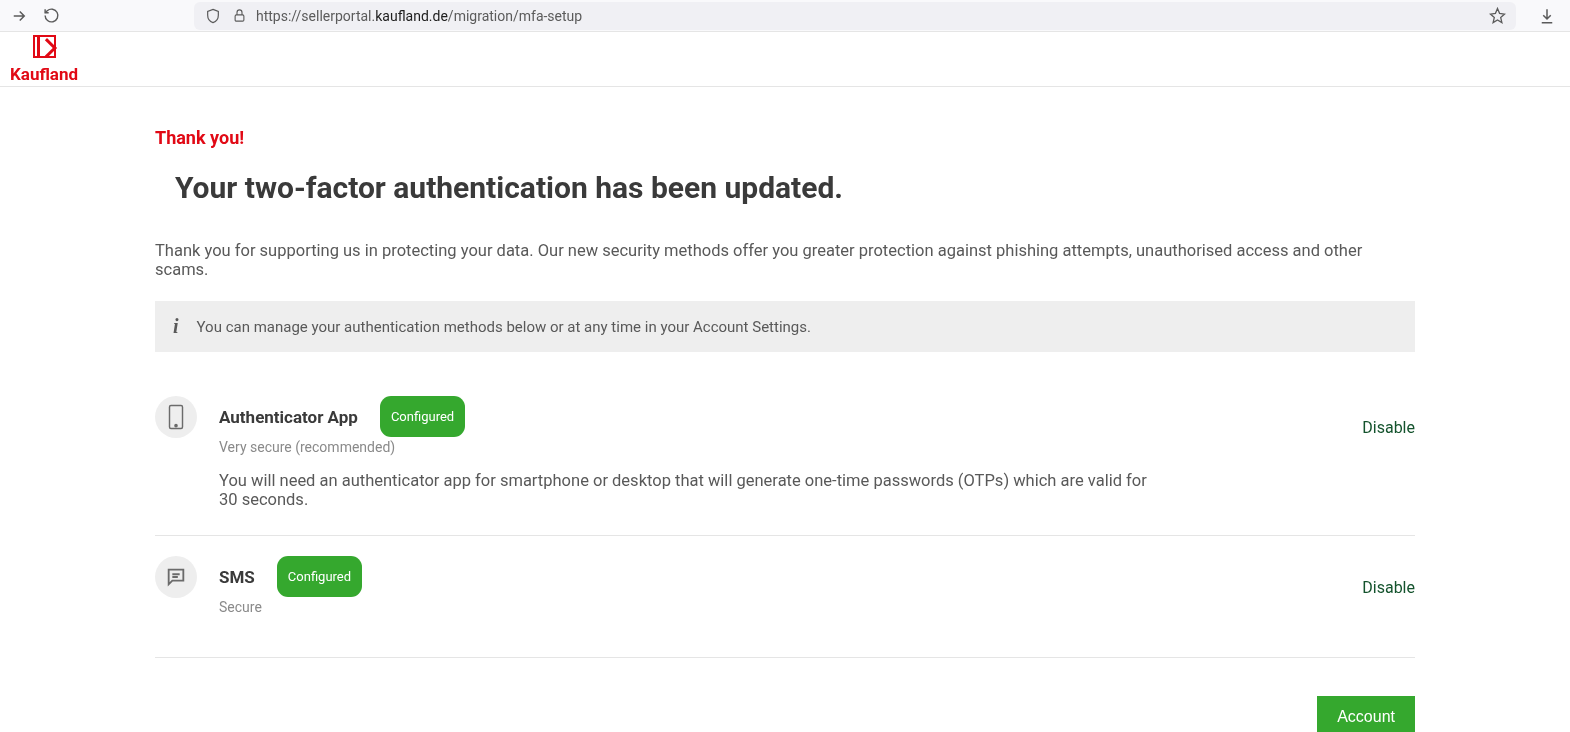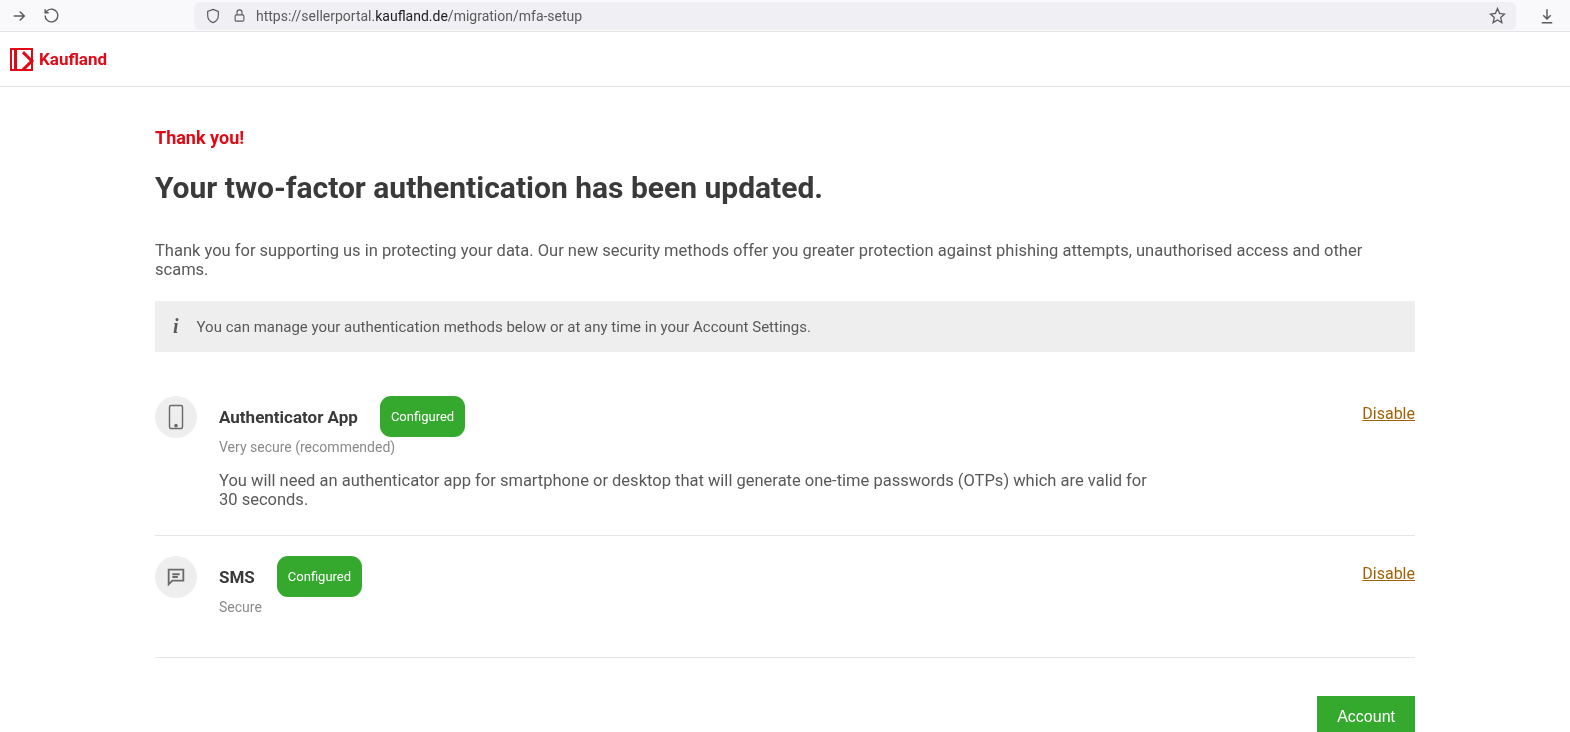--- a/index.html
+++ b/index.html
@@ -45,21 +45,21 @@
     
     .site-header {
       height: 55px;
       border-bottom: 1px solid #e5e5e5;
       display: flex;
       align-items: center;
       padding-left: 10px;
     }
     .logo {
       display: flex; align-items: center; gap: 6px;
-      font-weight: 700; color: #e10915; font-size: 17px;
+      font-weight: 700; color: #e10915; font-size: 17px; flex-direction: column;
     }
     .logo-mark {
       width: 23px; height: 23px;
       border: 2px solid #e10915;
       position: relative;
     }
     .logo-mark::before, .logo-mark::after {
       content: ""; position: absolute; background: #e10915;
     }
     .logo-mark::before { width: 3px; height: 100%; left: 2px; top: 0; }
@@ -79,20 +79,21 @@
       color: #e10915;
       font-weight: 700;
       font-size: 18px;
       margin-bottom: 22px;
     }
     .headline {
       font-size: 30px;
       font-weight: 700;
       color: #3a3a3a;
       margin-bottom: 36px;
+      margin-left: 20px;
     }
     .desc {
       font-size: 16.5px;
       color: #595959;
       margin-bottom: 22px;
     }
     .info-box {
       background: #eeeeee;
       padding: 14px 18px;
       display: flex;
@@ -132,23 +133,23 @@
       background: #35a82e; color: #fff;
       font-size: 13px; padding: 13px 11px; border-radius: 11px;
     }
     .method-sub {
       font-size: 14px; color: #8a8a8a; margin-bottom: 16px;
     }
     .method-desc {
       font-size: 16.5px; color: #595959; max-width: 930px;
     }
     .disable-link {
-      position: absolute; right: 0; top: 28px;
-      color: #a16207; font-size: 16px;
-      text-decoration: underline; cursor: pointer;
+      position: absolute; right: 0; top: 42px;
+      color: #14532d; font-size: 16px;
+      cursor: pointer;
     }
 
     .actions {
       display: flex; justify-content: flex-end;
       margin-top: 38px;
     }
     .complete-btn {
       background: #35a82e; color: #fff;
       border: none; padding: 12px 20px;
       font-size: 16px; cursor: pointer;

